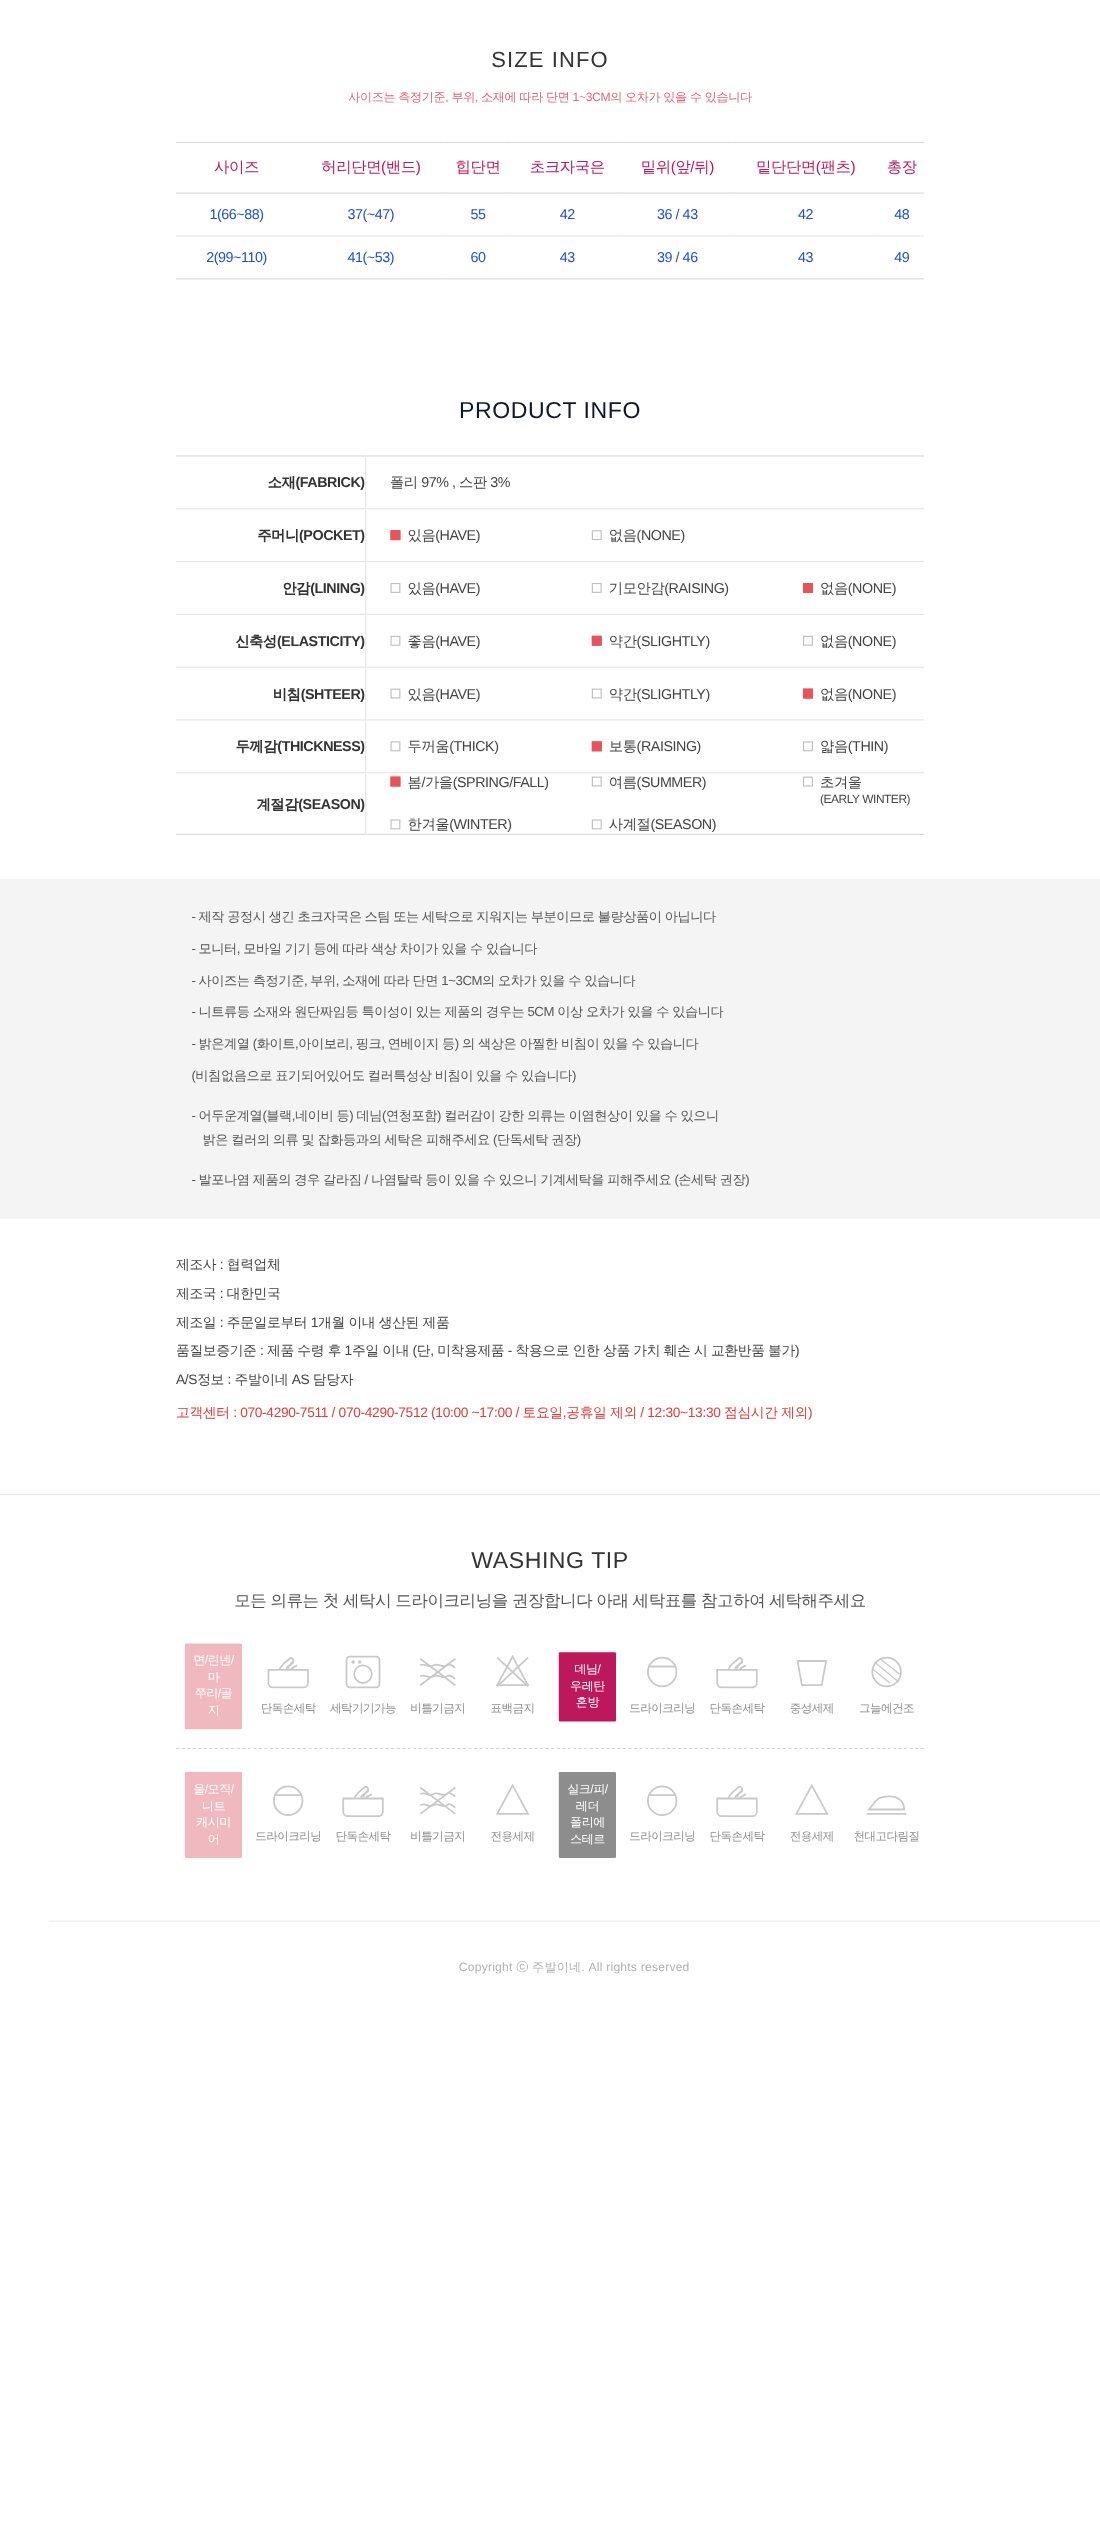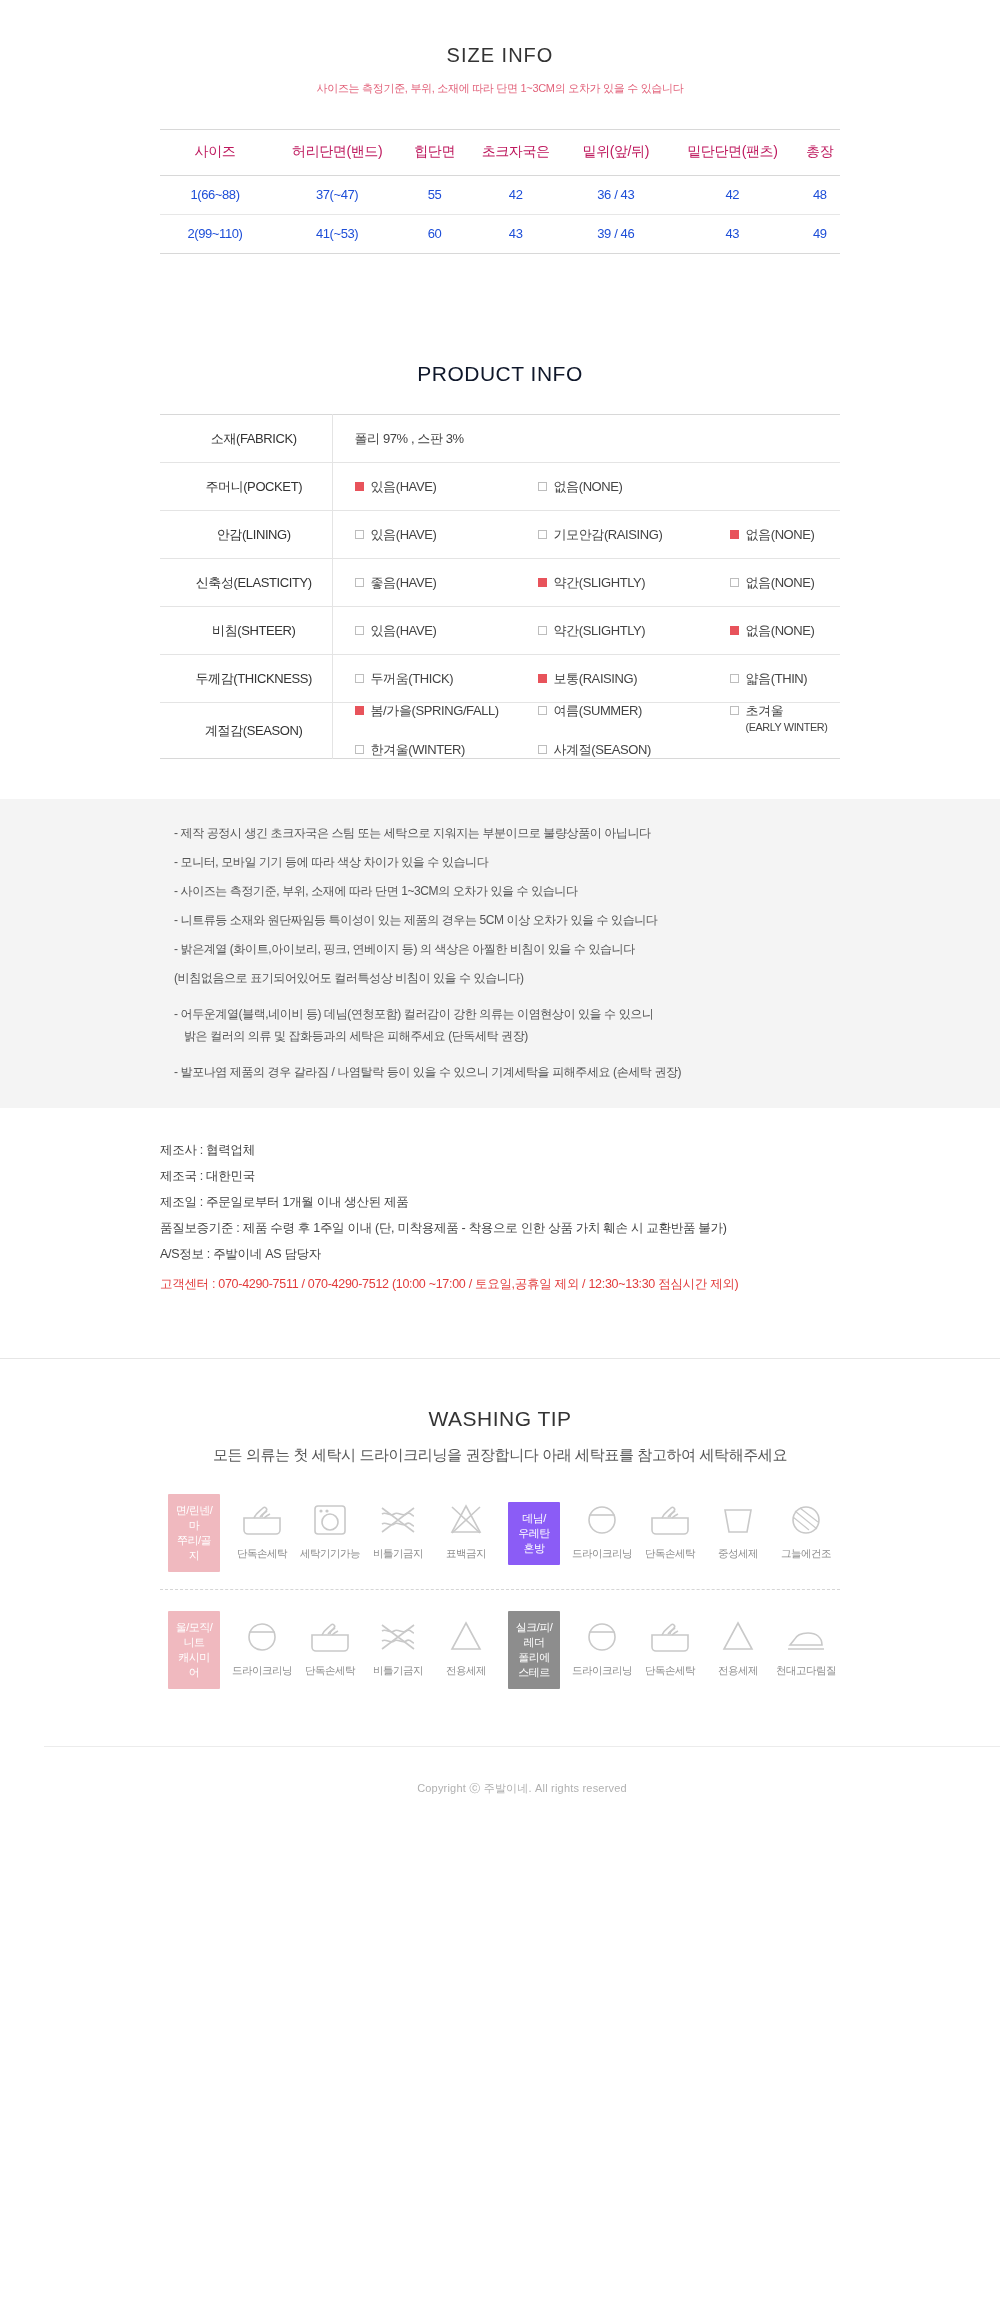--- a/index.html
+++ b/index.html
@@ -74,23 +74,23 @@
   table.product-table {
     width: 680px;
     border-collapse: collapse;
     font-size: 13px;
   }
   table.product-table tr { border-bottom: 1px solid #e4e4e4; }
   table.product-table tr:first-child { border-top: 1px solid #d8d8d8; }
   table.product-table tr:last-child { border-bottom: 1px solid #d8d8d8; }
   table.product-table th {
     width: 172px;
-    text-align: center;
+    text-align: right;
     padding: 0 0 0 16px;
-    font-weight: normal;
+    font-weight: bold;
     color: #333;
     letter-spacing: -0.4px;
     vertical-align: middle;
     border-right: 1px solid #e4e4e4;
     height: 48px;
   }
   table.product-table td {
     padding: 0 0 0 22px;
     vertical-align: middle;
     height: 48px;
@@ -193,21 +193,21 @@
     display: inline-block;
     background: #f0b9bf;
     color: #ffffff;
     font-size: 11px;
     line-height: 15px;
     padding: 9px 6px;
     width: 52px;
     border-radius: 1px;
     letter-spacing: -0.5px;
   }
-  .fab-label.dark { background: #8b5cf6; }
+  .fab-label.dark { background: #be185d; }
   .fab-label.grey { background: #8d8d8d; }
   .fab-wrap { height: 68px; display: flex; align-items: center; justify-content: center; }
 
   
   .footer {
     margin-top: 40px;
     border-top: 1px solid #ececec;
     padding: 34px 0 40px 0;
     text-align: center;
     font-size: 11px;

